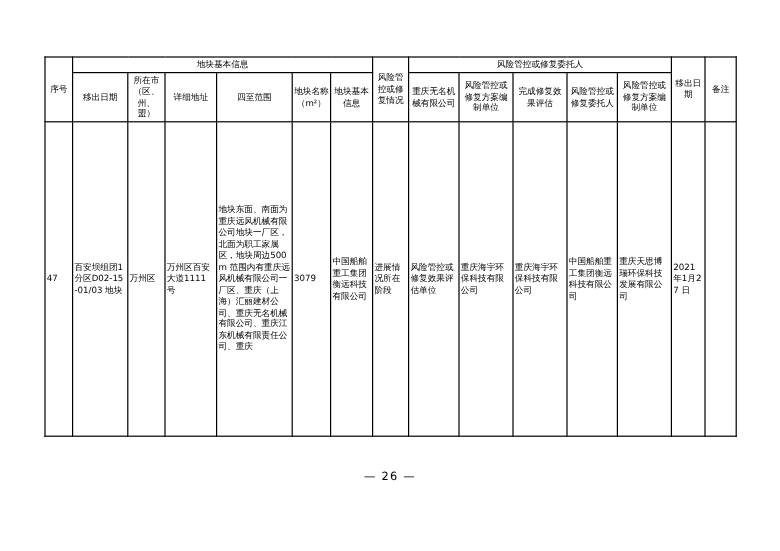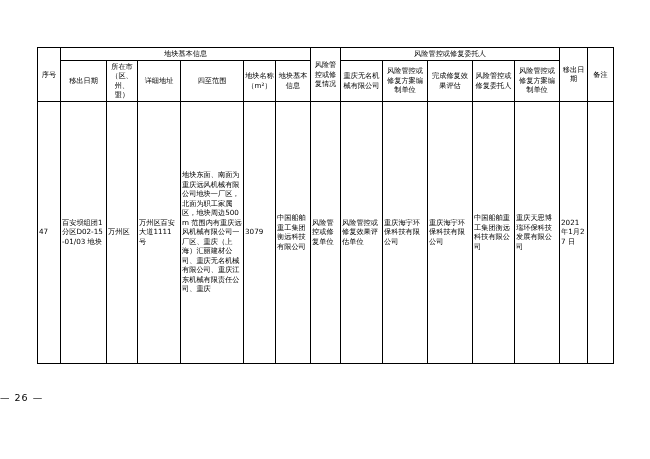--- a/index.html
+++ b/index.html
@@ -53,21 +53,21 @@
     vertical-align: middle;
   }
   .seq-cell {
     font-size: 8px;
   }
   .footer {
     position: absolute;
     left: 0;
     top: 392px;
     width: 650px;
-    text-align: left;
+    text-align: center;
     font-size: 9.5px;
     letter-spacing: 1px;
     font-family: "DejaVu Sans", "Liberation Sans", sans-serif;
   }
 </style>
 </head>
 <body>
 
 <div class="page">
 
@@ -114,21 +114,21 @@
     </thead>
     <tbody>
       <tr style="height:262px">
         <td class="body-cell seq-cell tall-cell">47</td>
         <td class="body-cell tall-cell">百安坝组团1分区D02-15-01/03 地块</td>
         <td class="body-cell tall-cell">万州区</td>
         <td class="body-cell tall-cell">万州区百安大道1111 号</td>
         <td class="body-cell tall-cell">地块东面、南面为重庆远风机械有限公司地块一厂区，北面为职工家属区，地块周边500m 范围内有重庆远风机械有限公司一厂区、重庆（上海）汇丽建材公司、重庆无名机械有限公司、重庆江东机械有限责任公司、重庆</td>
         <td class="body-cell tall-cell">3079</td>
         <td class="body-cell tall-cell">中国船舶重工集团衡远科技有限公司</td>
-        <td class="body-cell tall-cell">风险管控或修复单位</td>
+        <td class="body-cell tall-cell">进展情况所在阶段</td>
         <td class="body-cell tall-cell">风险管控或修复效果评估单位</td>
         <td class="body-cell tall-cell">重庆海宇环保科技有限公司</td>
         <td class="body-cell tall-cell">重庆海宇环保科技有限公司</td>
         <td class="body-cell tall-cell">中国船舶重工集团衡远科技有限公司</td>
         <td class="body-cell tall-cell">重庆天思博瑞环保科技发展有限公司</td>
         <td class="body-cell tall-cell">2021年1月27 日</td>
         <td class="body-cell tall-cell"></td>
       </tr>
     </tbody>
   </table>

